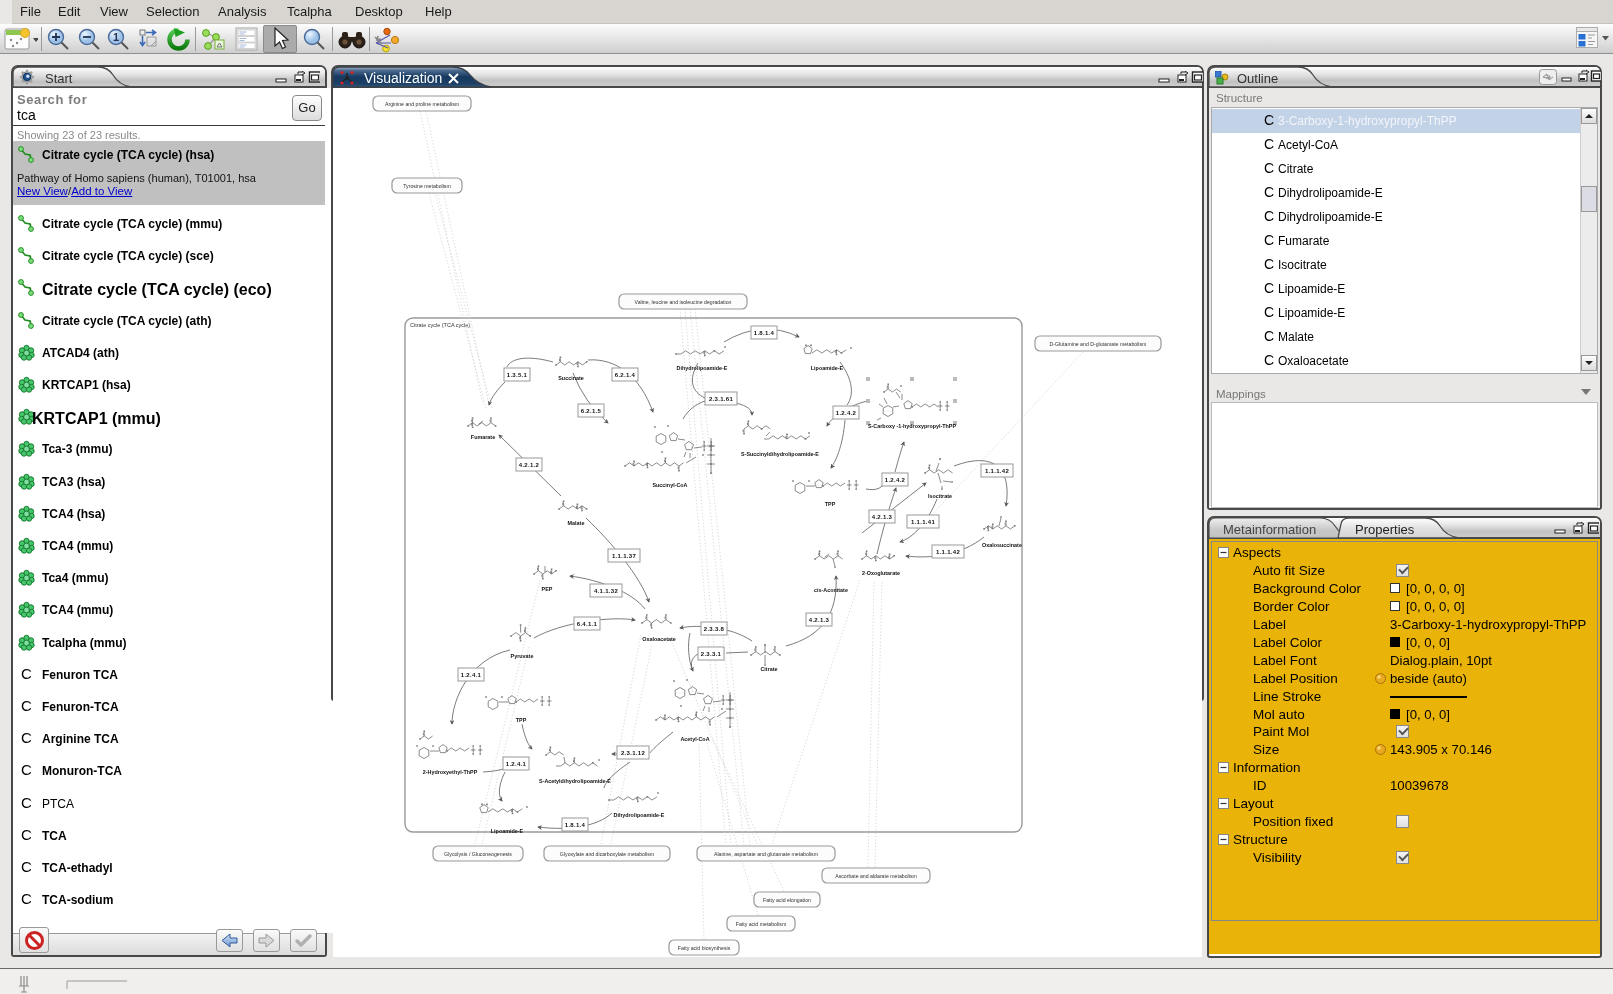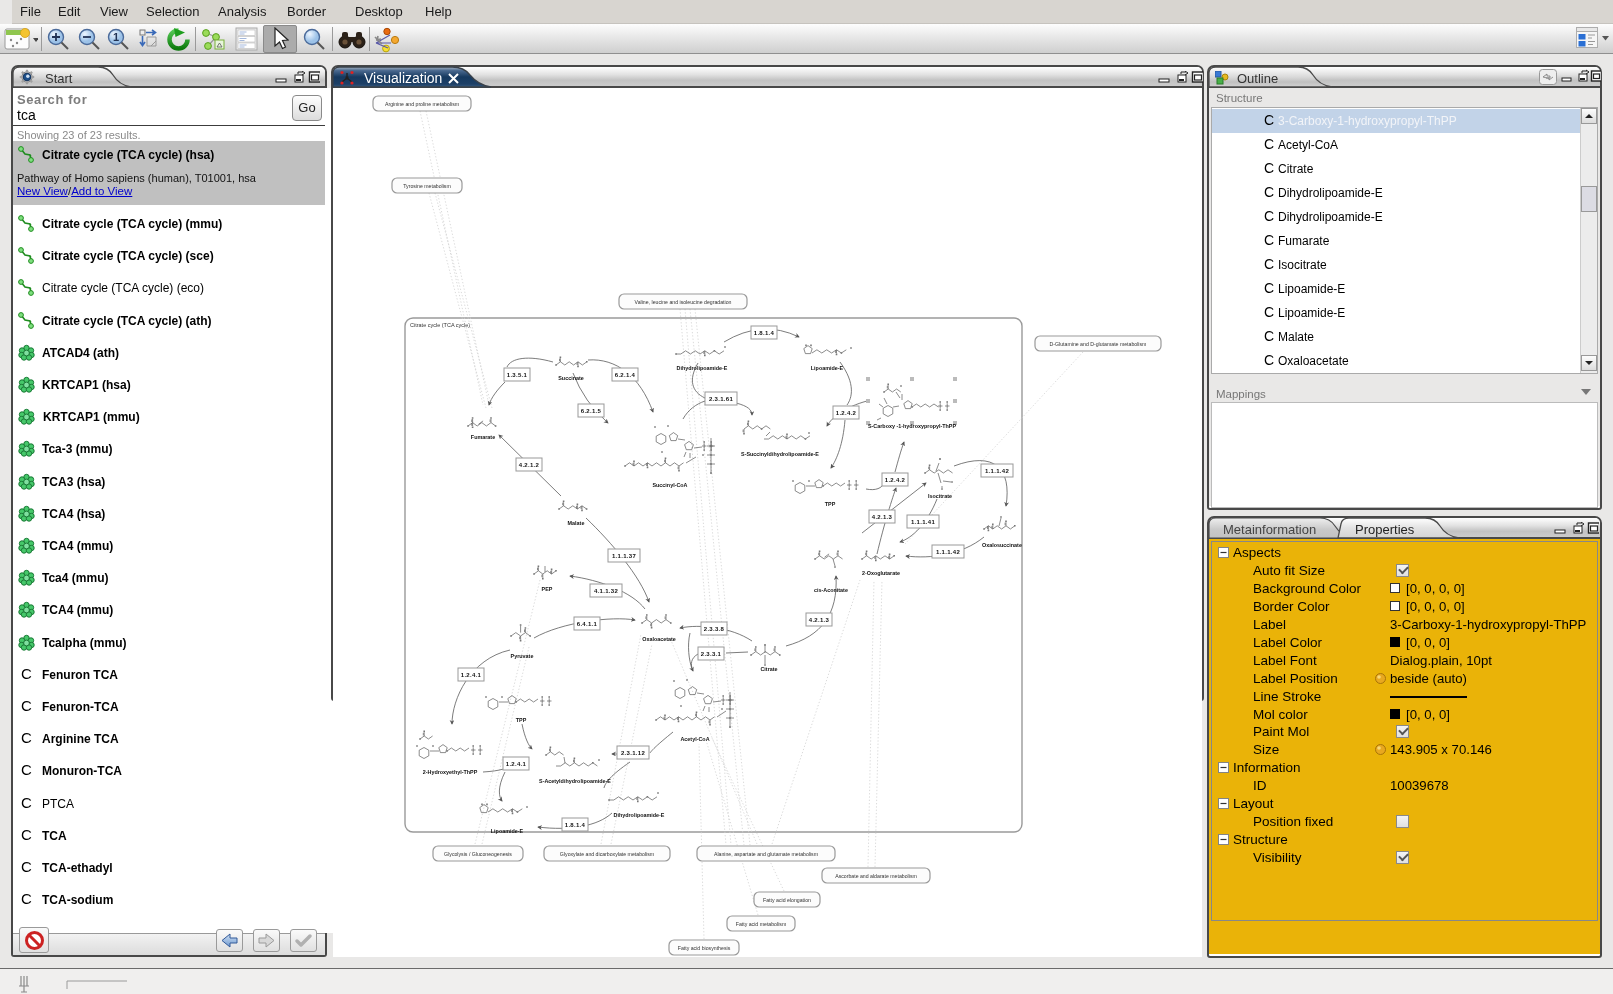--- a/index.html
+++ b/index.html
@@ -16,21 +16,21 @@
 .chk.on::after { content:""; position:absolute; left:2px; top:1px; width:7px; height:4px; border-left:2px solid #555; border-bottom:2px solid #555; transform:rotate(-45deg); }
 </style></head>
 <body>
 
 <div class="abs menubar">
 <span style="left:8px">File</span>
 <span style="left:46px">Edit</span>
 <span style="left:88px">View</span>
 <span style="left:134px">Selection</span>
 <span style="left:206px">Analysis</span>
-<span style="left:275px">Border</span>
+<span style="left:275px">Tcalpha</span>
 <span style="left:343px">Desktop</span>
 <span style="left:413px">Help</span>
 </div>
 <div class="abs toolbar">
 <svg class="abs" style="left:4px;top:3px" width="34" height="24">
 <rect x="1" y="2" width="24" height="20" rx="2" fill="#fdfdfd" stroke="#9a9a9a"></rect>
 <rect x="2" y="3" width="22" height="5" fill="#8fc64e"></rect>
 <circle cx="21" cy="6" r="4.5" fill="#f4c430" stroke="#d59f14" stroke-width="0.8"></circle>
 <circle cx="7" cy="13" r="1.2" fill="#888"></circle>
       <circle cx="13" cy="16" r="1.2" fill="#888"></circle>
@@ -217,21 +217,21 @@
 <circle cx="13" cy="14" r="2.4" fill="#7fdf7f" stroke="#1f8c1f"></circle>
 <path d="M11.5 8.5 l2 1 -1.5 1.5" fill="#1f8c1f"></path>
 </svg>
 <div class="abs" style="left:29px;top:161px;font-size:12px;font-weight:bold;color:#000">Citrate cycle (TCA cycle) (sce)</div>
 <svg class="abs" style="left:5px;top:191.4px" width="17" height="17">
 <path d="M3 3 L7 8 L12 9 L13 13" stroke="#1f8c1f" stroke-width="1.6" fill="none"></path>
 <circle cx="3" cy="3" r="2.4" fill="#7fdf7f" stroke="#1f8c1f"></circle>
 <circle cx="13" cy="14" r="2.4" fill="#7fdf7f" stroke="#1f8c1f"></circle>
 <path d="M11.5 8.5 l2 1 -1.5 1.5" fill="#1f8c1f"></path>
 </svg>
-<div class="abs" style="left:29px;top:193px;font-size:12px;font-weight:normal;color:#000">Citrate cycle (TCA cycle) (eco)</div>
+<div class="abs" style="left:29px;top:193px;font-size:16px;font-weight:bold;color:#000">Citrate cycle (TCA cycle) (eco)</div>
 <svg class="abs" style="left:5px;top:223.60000000000002px" width="17" height="17">
 <path d="M3 3 L7 8 L12 9 L13 13" stroke="#1f8c1f" stroke-width="1.6" fill="none"></path>
 <circle cx="3" cy="3" r="2.4" fill="#7fdf7f" stroke="#1f8c1f"></circle>
 <circle cx="13" cy="14" r="2.4" fill="#7fdf7f" stroke="#1f8c1f"></circle>
 <path d="M11.5 8.5 l2 1 -1.5 1.5" fill="#1f8c1f"></path>
 </svg>
 <div class="abs" style="left:29px;top:226px;font-size:12px;font-weight:bold;color:#000">Citrate cycle (TCA cycle) (ath)</div>
 <svg class="abs" style="left:5px;top:255.8px" width="17" height="17">
 <circle cx="8.5" cy="4" r="2.7" fill="#46c86a" stroke="#1a7a36"></circle>
 <circle cx="4" cy="6.5" r="2.7" fill="#46c86a" stroke="#1a7a36"></circle>
@@ -257,21 +257,21 @@
 <svg class="abs" style="left:5px;top:320.20000000000005px" width="17" height="17">
 <circle cx="8.5" cy="4" r="2.7" fill="#46c86a" stroke="#1a7a36"></circle>
 <circle cx="4" cy="6.5" r="2.7" fill="#46c86a" stroke="#1a7a36"></circle>
 <circle cx="13" cy="6.5" r="2.7" fill="#46c86a" stroke="#1a7a36"></circle>
 <circle cx="3.5" cy="11" r="2.7" fill="#46c86a" stroke="#1a7a36"></circle>
 <circle cx="13.5" cy="11" r="2.7" fill="#46c86a" stroke="#1a7a36"></circle>
 <circle cx="6" cy="13.5" r="2.7" fill="#46c86a" stroke="#1a7a36"></circle>
 <circle cx="11" cy="13.5" r="2.7" fill="#46c86a" stroke="#1a7a36"></circle>
 <circle cx="8.5" cy="9" r="2.9" fill="#7fdf9f" stroke="#1a7a36"></circle>
 </svg>
-<div class="abs" style="left:30px;top:322px;font-size:12px;font-weight:bold;color:#000">KRTCAP1 (mmu)</div>
+<div class="abs" style="left:19px;top:322px;font-size:16px;font-weight:bold;color:#000">KRTCAP1 (mmu)</div>
 <svg class="abs" style="left:5px;top:352.40000000000003px" width="17" height="17">
 <circle cx="8.5" cy="4" r="2.7" fill="#46c86a" stroke="#1a7a36"></circle>
 <circle cx="4" cy="6.5" r="2.7" fill="#46c86a" stroke="#1a7a36"></circle>
 <circle cx="13" cy="6.5" r="2.7" fill="#46c86a" stroke="#1a7a36"></circle>
 <circle cx="3.5" cy="11" r="2.7" fill="#46c86a" stroke="#1a7a36"></circle>
 <circle cx="13.5" cy="11" r="2.7" fill="#46c86a" stroke="#1a7a36"></circle>
 <circle cx="6" cy="13.5" r="2.7" fill="#46c86a" stroke="#1a7a36"></circle>
 <circle cx="11" cy="13.5" r="2.7" fill="#46c86a" stroke="#1a7a36"></circle>
 <circle cx="8.5" cy="9" r="2.9" fill="#7fdf9f" stroke="#1a7a36"></circle>
 </svg>
@@ -720,21 +720,21 @@
         <div class="abs" style="left:41px;top:111px;font-size:13.5px;color:#000">Label Font</div>
         <div class="abs" style="left:178px;top:111px;font-size:13.2px;color:#000">Dialog.plain, 10pt</div>
         <div class="abs" style="left:41px;top:129px;font-size:13.5px;color:#000">Label Position</div>
         <svg class="abs" style="left:163px;top:131px" width="11" height="11">
           <circle cx="5.5" cy="5.5" r="5" fill="#e8a820" stroke="#a87408"></circle>
           <circle cx="4" cy="4" r="1.8" fill="#f8d878"></circle>
         </svg>
         <div class="abs" style="left:178px;top:129px;font-size:13.2px;color:#000">beside (auto)</div>
         <div class="abs" style="left:41px;top:147px;font-size:13.5px;color:#000">Line Stroke</div>
         <div class="abs" style="left:178px;top:154px;width:77px;height:1.5px;background:#000"></div>
-        <div class="abs" style="left:41px;top:165px;font-size:13.5px;color:#000">Mol color</div>
+        <div class="abs" style="left:41px;top:165px;font-size:13.5px;color:#000">Mol auto</div>
         <span class="abs" style="left:178px;top:167px;width:10px;height:10px;background:#000"></span>
         <div class="abs" style="left:194px;top:165px;font-size:13.2px;color:#000">[0, 0, 0]</div>
         <div class="abs" style="left:41px;top:182px;font-size:13.5px;color:#000">Paint Mol</div>
         <span class="chk on" style="left:184px;top:183px"></span>
         <div class="abs" style="left:41px;top:200px;font-size:13.5px;color:#000">Size</div>
         <svg class="abs" style="left:163px;top:202px" width="11" height="11">
           <circle cx="5.5" cy="5.5" r="5" fill="#e8a820" stroke="#a87408"></circle>
           <circle cx="4" cy="4" r="1.8" fill="#f8d878"></circle>
         </svg>
         <div class="abs" style="left:178px;top:200px;font-size:13.2px;color:#000">143.905 x 70.146</div>

